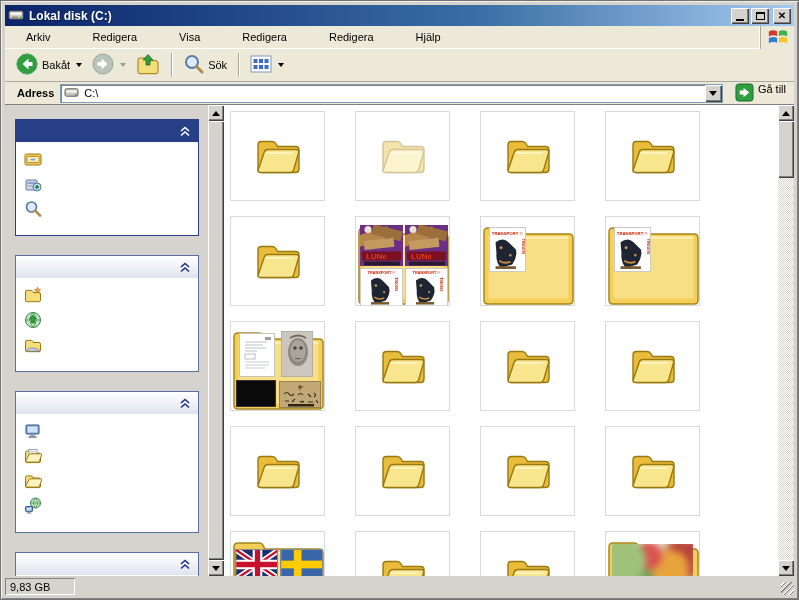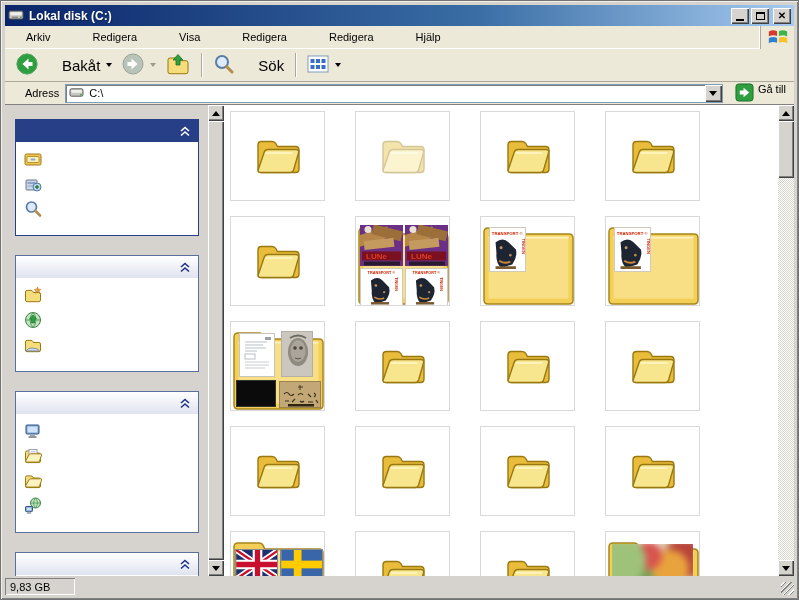--- a/index.html
+++ b/index.html
@@ -26,30 +26,30 @@
     display:flex; align-items:center; border-bottom:1px solid #fff; }
   .menu-item { padding:3px 21px; color:#000; cursor:default; }
   .menu-spacer { flex:1; }
   .winlogo { width:34px; height:23px; display:flex; align-items:center; justify-content:center;
     border-left:1px solid #aca899; box-shadow:-1px 0 0 #fff; background:#ece9d8; }
 
   
   .toolbar { position:absolute; left:4px; top:48px; right:4px; height:33px; background:#ece9d8;
     display:flex; align-items:center; border-bottom:1px solid #aca899; padding-left:6px; }
   .tbtn { display:flex; align-items:center; gap:4px; padding:3px 5px; border-radius:2px; }
-  .tbtn .lbl { font-size:15px;margin-left:20px; }
+  .tbtn .lbl { font-size:11px; }
   .drop { width:0; height:0; border-left:3px solid transparent; border-right:3px solid transparent;
     border-top:4px solid #000; margin-left:2px; }
   .drop.dis { border-top-color:#9a9a8e; }
   .tsep { width:1px; height:24px; background:#aca899; box-shadow:1px 0 0 #fff; margin:0 6px; }
 
   
   .addressbar { position:absolute; left:4px; top:81px; right:4px; height:23px; background:#ece9d8;
     display:flex; align-items:center; padding:0 4px; border-bottom:1px solid #808080; }
-  .addr-label { margin:0 6px 0 16px; }
+  .addr-label { margin:0 6px 0 8px;font-weight:bold; }
   .addr-combo { flex:1; height:19px; background:#fff; border:1px solid #7f9db9;
     box-shadow: inset 1px 1px 0 #808080; display:flex; align-items:center; padding-left:3px; }
   .addr-text { margin-left:5px; }
   .addr-drop { margin-left:auto; width:17px; height:17px; background:#d6d3ce;
     box-shadow: inset 1px 1px 0 #fff, inset -1px -1px 0 #404040, inset -2px -2px 0 #808080;
     display:flex; align-items:center; justify-content:center; }
   .go-btn { display:flex; align-items:flex-start; gap:4px; margin-left:8px; padding:1px 4px; }
 
   
   .main { position:absolute; left:4px; top:104px; right:4px; bottom:23px; background:#d6d3ce; }

